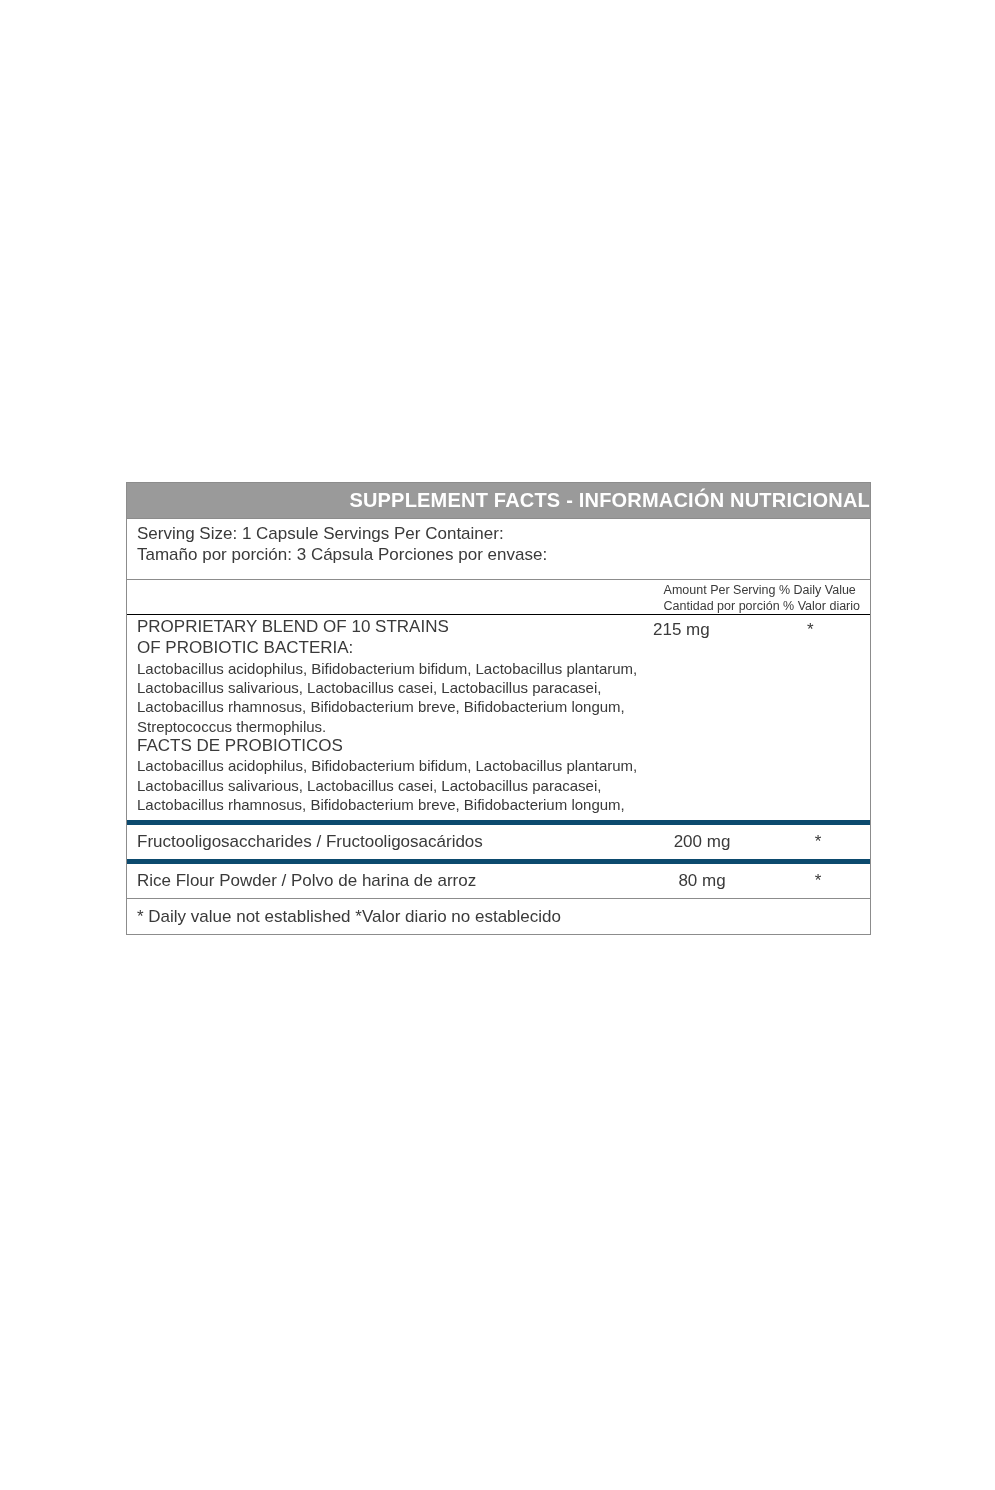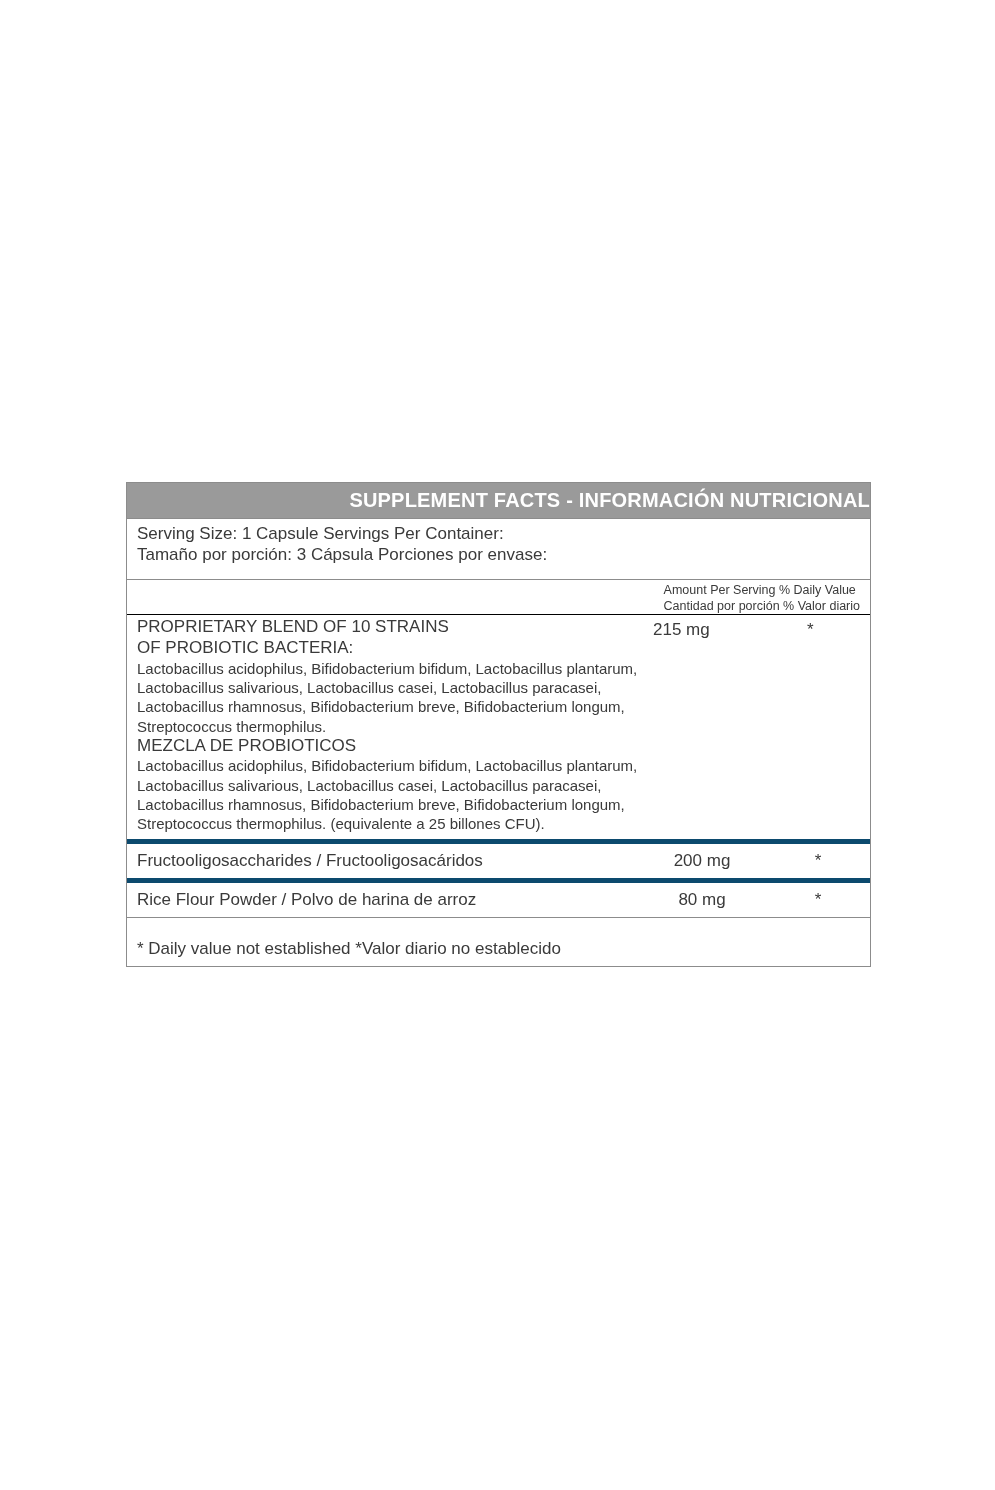--- a/index.html
+++ b/index.html
@@ -115,21 +115,21 @@
     position: absolute;
     left: 648px;
     top: 7px;
     width: 86px;
     text-align: center;
     font-size: 17px;
   }
 
   .footnote {
     border-top: 1px solid #8c8c8c;
-    padding: 21px 10px 7px 10px;
+    padding: 8px 10px 7px 10px;
     font-size: 17px;
     white-space: nowrap;
   }
 </style>
 </head>
 <body>
 
 <div class="panel">
 
   <div class="panel-title">SUPPLEMENT FACTS - INFORMACIÓN NUTRICIONAL</div>
@@ -150,26 +150,25 @@
     <div class="blend-head">PROPRIETARY BLEND OF 10 STRAINS</div>
     <div class="blend-head">OF PROBIOTIC BACTERIA:</div>
     <div class="blend-amount">215 mg</div>
     <div class="blend-star">*</div>
 
     <div class="strain-line">Lactobacillus acidophilus, Bifidobacterium bifidum, Lactobacillus plantarum,</div>
     <div class="strain-line">Lactobacillus salivarious, Lactobacillus casei, Lactobacillus paracasei,</div>
     <div class="strain-line">Lactobacillus rhamnosus, Bifidobacterium breve, Bifidobacterium longum,</div>
     <div class="strain-line">Streptococcus thermophilus.</div>
 
-    <div class="sub-head">MEZCLA DE PROBIOTICOS</div>
+    <div class="sub-head">FACTS DE PROBIOTICOS</div>
 
     <div class="strain-line">Lactobacillus acidophilus, Bifidobacterium bifidum, Lactobacillus plantarum,</div>
     <div class="strain-line">Lactobacillus salivarious, Lactobacillus casei, Lactobacillus paracasei,</div>
     <div class="strain-line">Lactobacillus rhamnosus, Bifidobacterium  breve, Bifidobacterium longum,</div>
-    <div class="strain-line">Streptococcus thermophilus.  (equivalente a 25 billones CFU).</div>
   </div>
 
   <div class="item-row">
     <div class="item-name">Fructooligosaccharides / Fructooligosacáridos</div>
     <div class="item-amount">200 mg</div>
     <div class="item-dv">*</div>
   </div>
 
   <div class="item-row">
     <div class="item-name">Rice Flour Powder / Polvo de harina de arroz</div>

